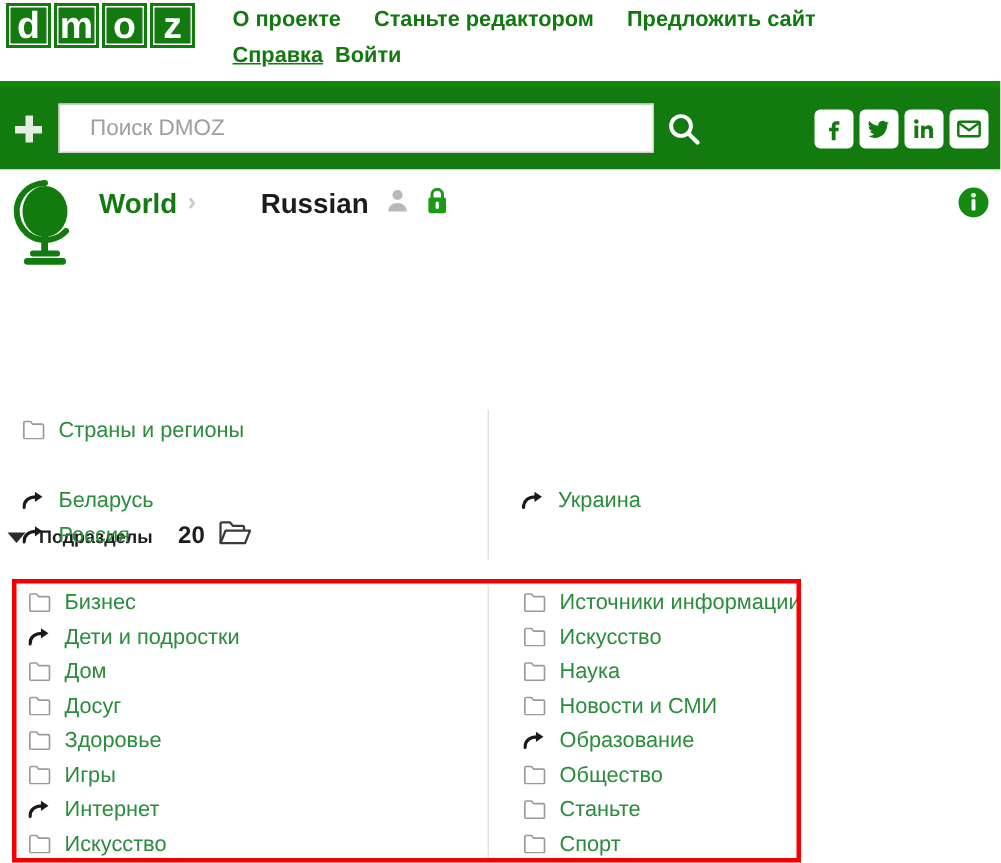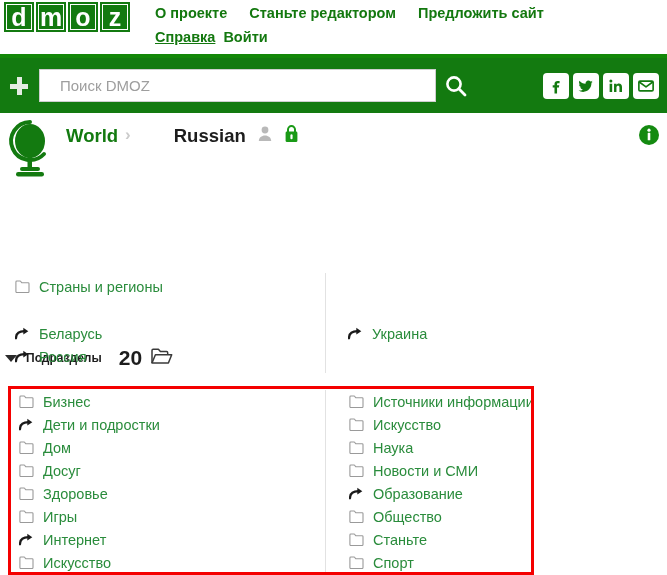--- a/index.html
+++ b/index.html
@@ -181,21 +181,21 @@
     border-right: 6px solid transparent;
     border-top: 7px solid #2b2b2b;
     cursor: pointer;
   }
   .subhead-title {
     font-size: 12px;
     font-weight: 700;
     color: #1d1d1d;
   }
   .subhead-count {
-    font-size: 21px;
+    font-size: 16px;
     font-weight: 700;
     color: #1d1d1d;
     margin-left: 17px;
   }
   .folder-open-icon { margin-left: 9px; display:block; cursor: pointer; }
 
   
   .col-divider {
     position: absolute;
     left: 325px;

